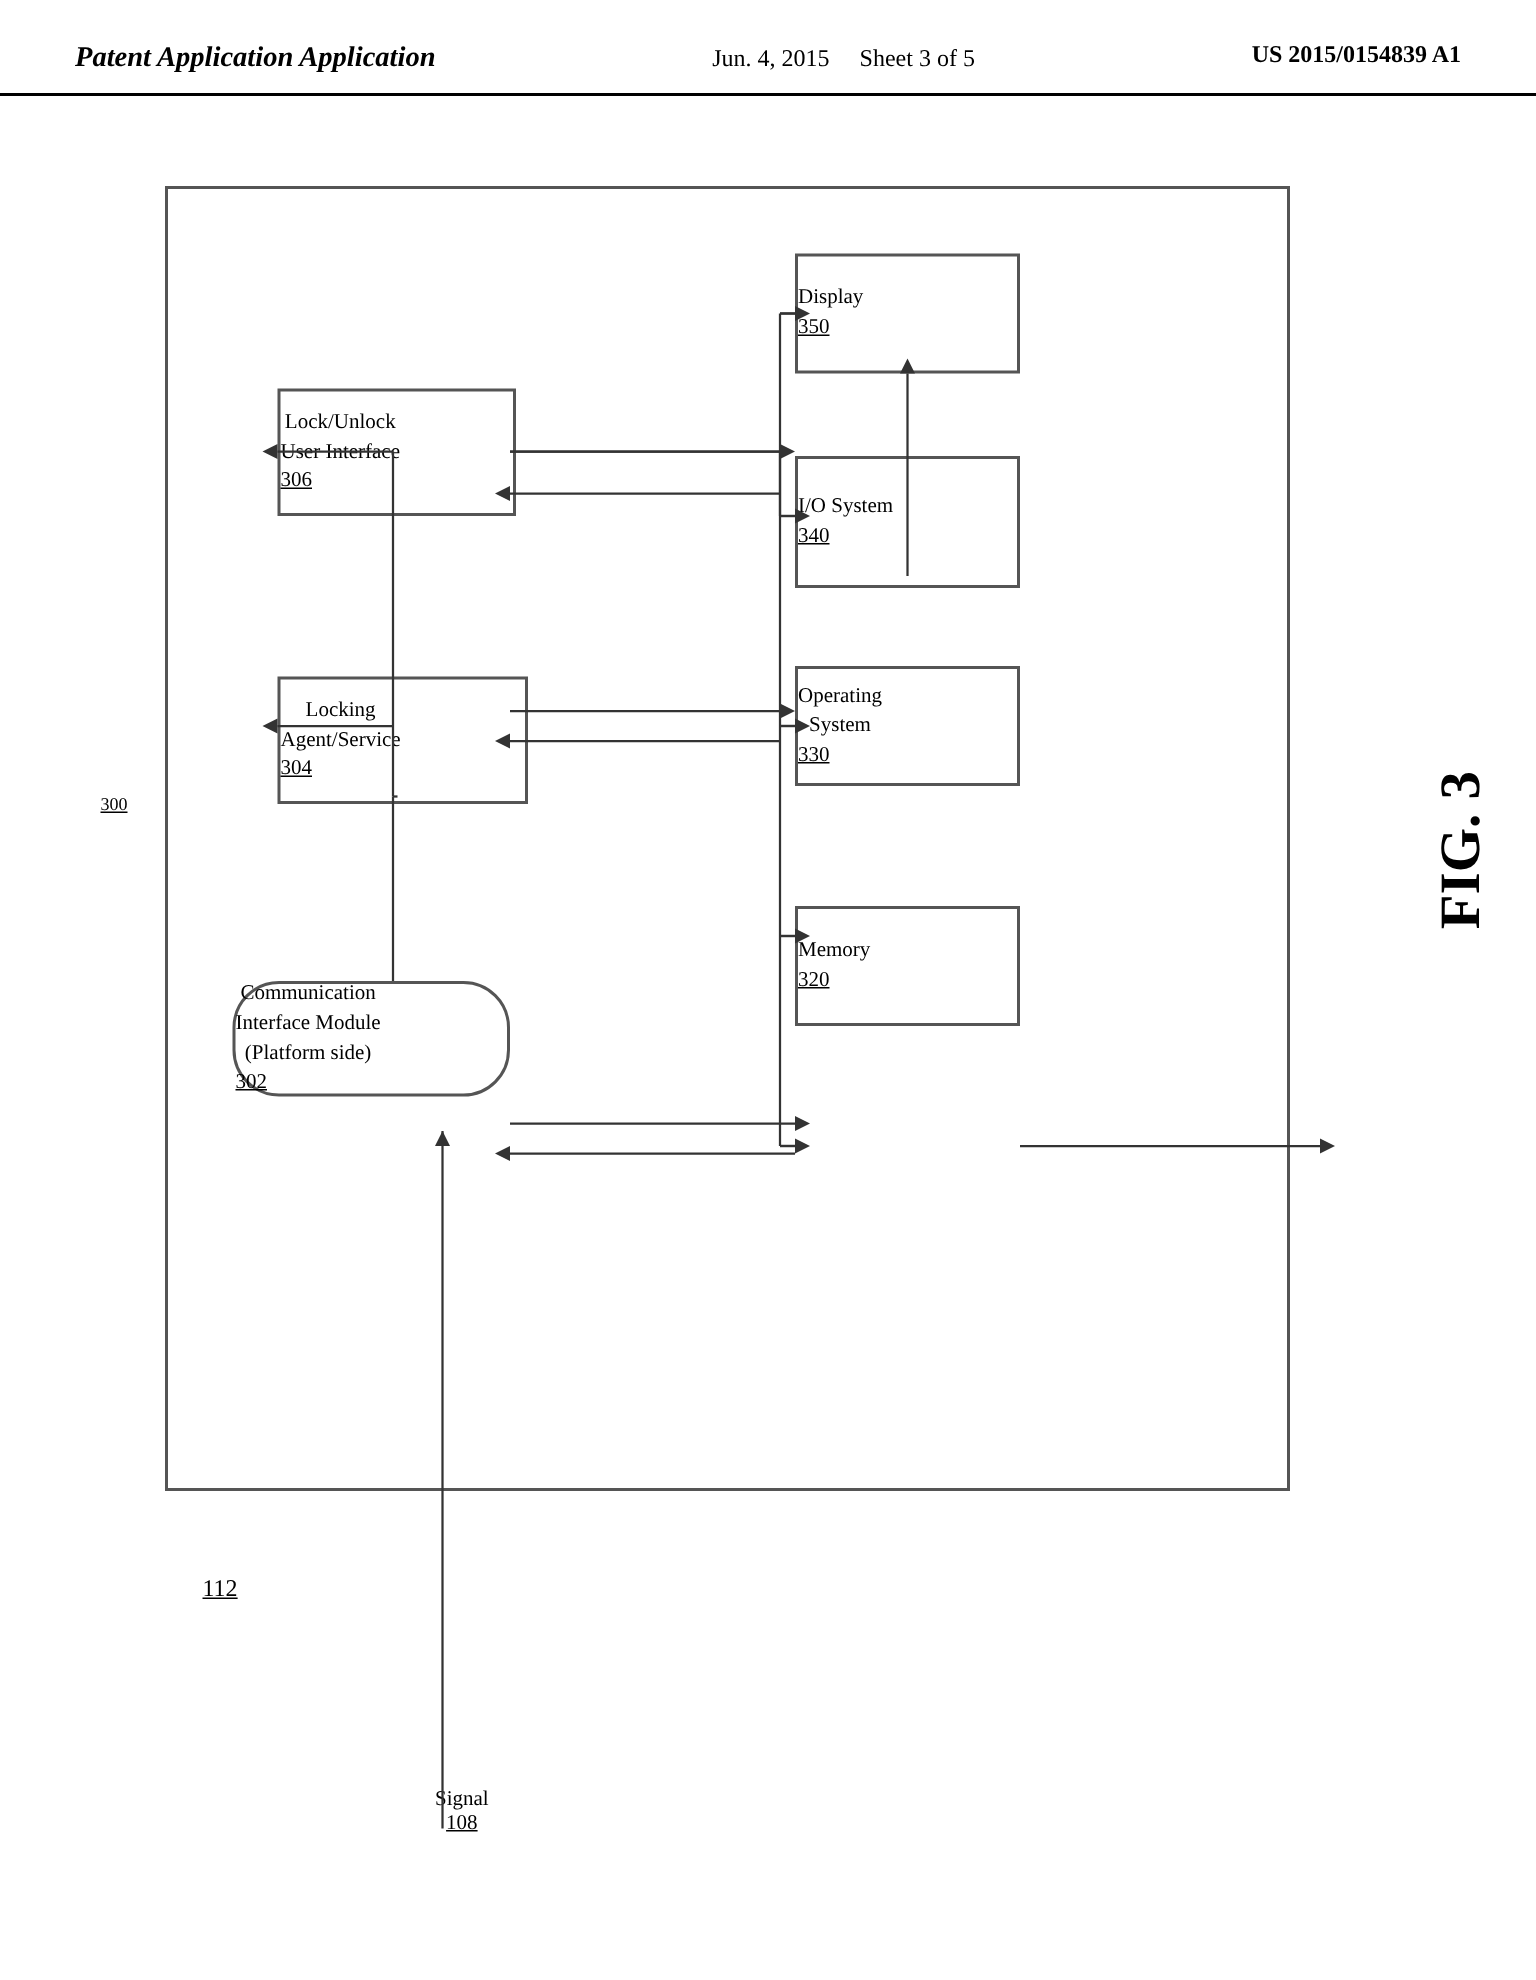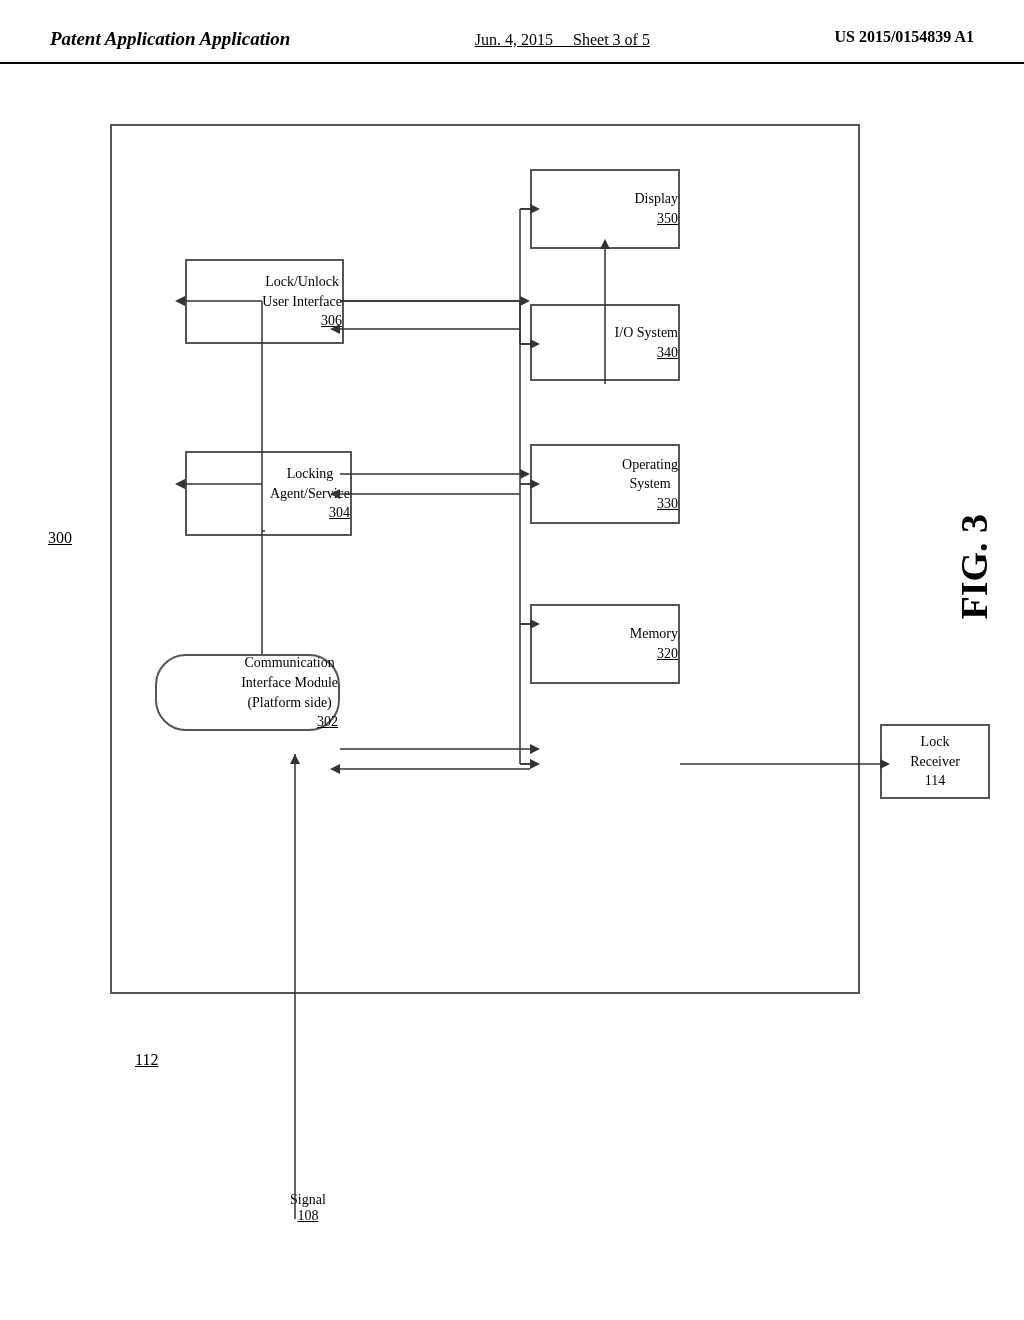--- a/index.html
+++ b/index.html
@@ -22,21 +22,20 @@
     }
     .header-left {
       font-size: 19px;
       font-weight: bold;
       font-style: italic;
     }
     .header-center {
       font-size: 16px;
       text-align: center;
       line-height: 1.5;
-      text-decoration: underline;
     }
     .header-right {
       font-size: 16px;
       font-weight: bold;
     }
 
     
     .main {
       position: relative;
       width: 100%;
@@ -62,42 +61,42 @@
       font-weight: bold;
       writing-mode: vertical-rl;
       text-orientation: mixed;
       transform: rotate(180deg);
     }
 
     
     .ref-300 {
       position: absolute;
       top: 465px;
-      left: 48px;
-      font-size: 16px;
+      left: 67px;
+      font-size: 12px;
       text-decoration: underline;
     }
 
     
     .ref-112 {
       position: absolute;
       bottom: 235px;
       left: 135px;
       font-size: 16px;
       text-decoration: underline;
     }
 
     
     .comp-box {
       position: absolute;
       border: 2px solid #555;
       background: #fff;
       display: flex;
       flex-direction: column;
-      align-items: flex-end;
+      align-items: flex-start;
       justify-content: center;
       text-align: center;
       font-size: 14px;
       line-height: 1.4;
     }
 
     .comp-box .ref-num {
       text-decoration: underline;
     }
 
@@ -157,21 +156,21 @@
     <span>112</span>
   </div>
 
   <div class="fig-label">FIG. 3</div>
 
   <div class="comp-box" style="top: 105px; left: 530px; width: 150px; height: 80px;">
     <span>Display</span>
     <span class="ref-num">350</span>
   </div>
 
-  <div class="comp-box" style="top: 240px; left: 530px; width: 150px; height: 77px;">
+  <div class="comp-box" style="top: 240px; left: 530px; width: 150px; height: 88px;">
     <span>I/O System</span>
     <span class="ref-num">340</span>
   </div>
 
   <div class="comp-box" style="top: 380px; left: 530px; width: 150px; height: 80px;">
     <span style="white-space: pre;">Operating
 System</span>
     <span class="ref-num">330</span>
   </div>
 
@@ -193,25 +192,20 @@
     <span class="ref-num">304</span>
   </div>
 
   <div class="comp-box" style="top: 590px; left: 155px; width: 185px; height: 77px; border-radius: 31px;">
     <span style="white-space: pre-line; text-align:center;">Communication
 Interface Module
 (Platform side)</span>
     <span class="ref-num">302</span>
   </div>
 
-  <div class="lock-receiver-box" style="top: 660px; left: 880px; width: 110px; height: 75px;">
-    <span style="white-space: pre-line; text-align:center;">Lock
-Receiver</span>
-    <span class="ref-num">114</span>
-  </div>
 
   <div class="signal-box">
     <span>Signal</span><br>
     <span class="ref-num" style="text-decoration:underline;">108</span>
   </div>
 
   <svg class="arrows">
 
     <line x1="520" y1="145" x2="530" y2="145" stroke="#333" stroke-width="1.5"></line>
     <line x1="520" y1="280" x2="530" y2="280" stroke="#333" stroke-width="1.5"></line>

